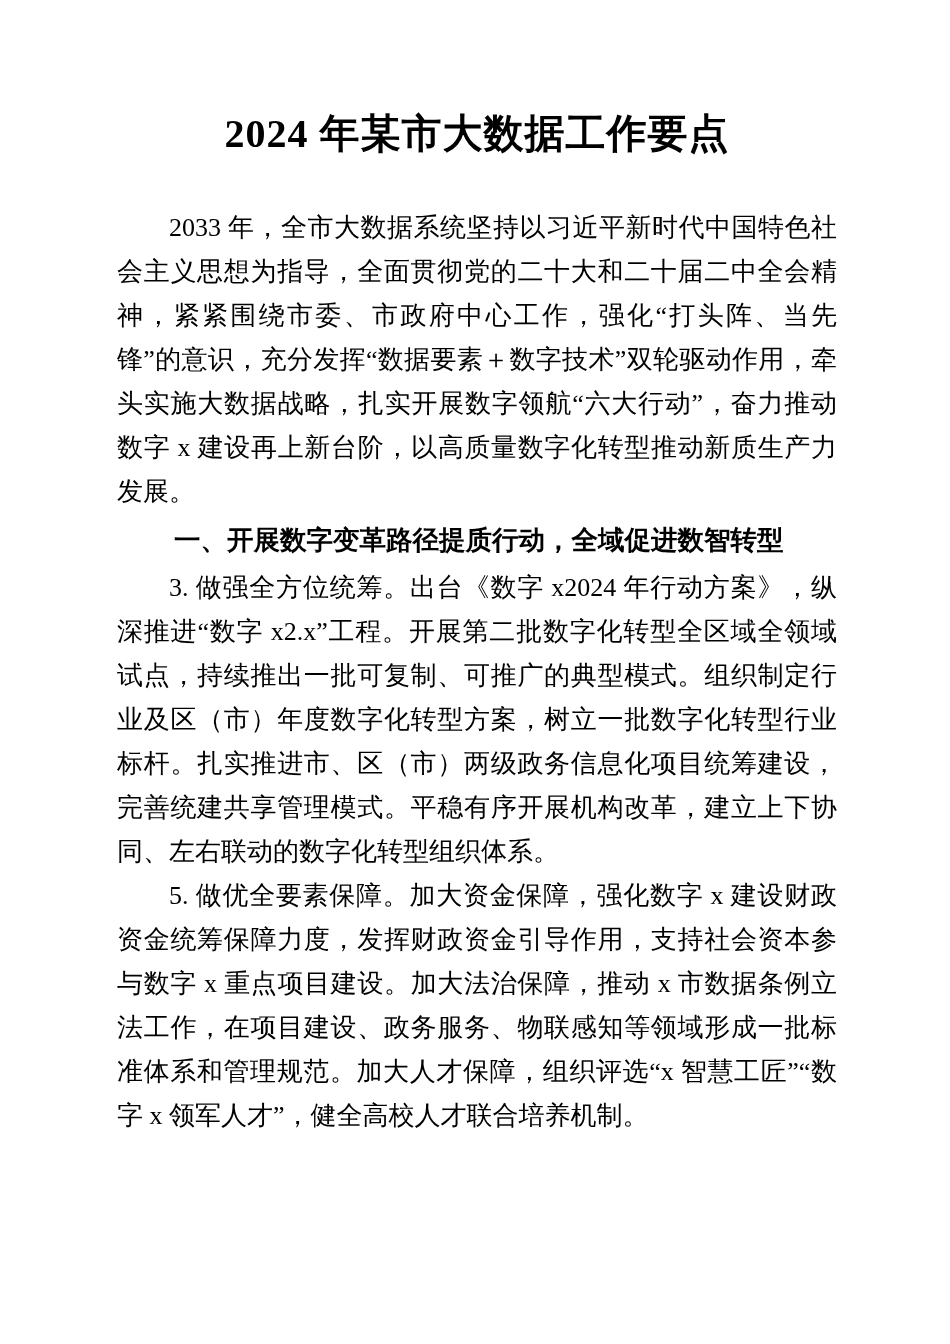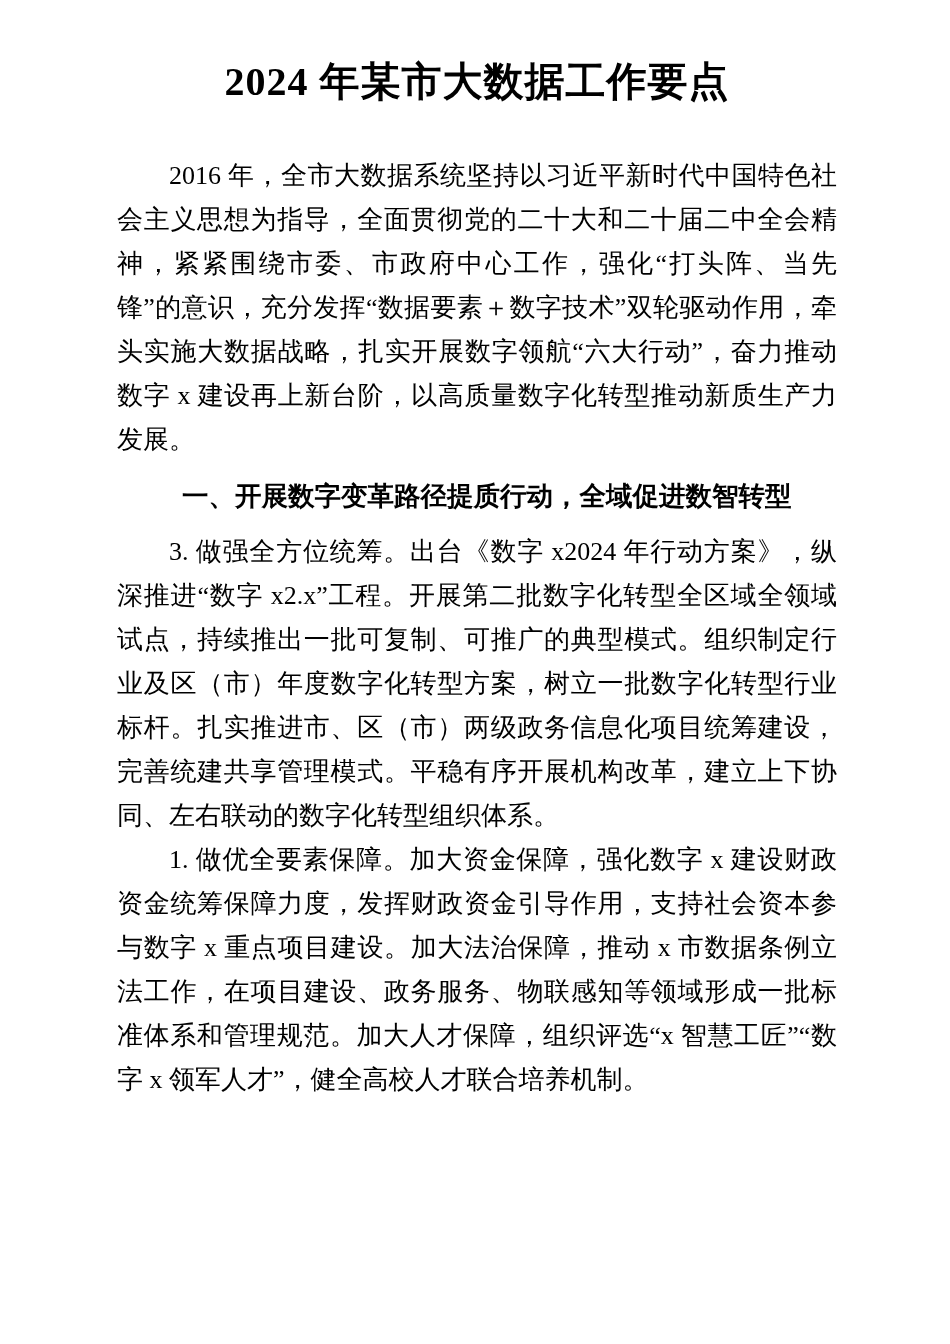--- a/index.html
+++ b/index.html
@@ -7,21 +7,21 @@
     padding: 0;
     background: #ffffff;
   }
   .page {
     position: relative;
     width: 950px;
     height: 1344px;
     box-sizing: border-box;
     background: #ffffff;
     color: #000000;
-    padding: 56px 113px 0 117px;
+    padding: 108px 113px 0 117px;
     overflow: hidden;
   }
   .doc-title {
     font-family: "Liberation Serif", "DejaVu Serif", serif;
     font-weight: bold;
     font-size: 40px;
     line-height: 52px;
     text-align: center;
     letter-spacing: 1px;
     margin: 0 0 46px 0;
@@ -35,29 +35,29 @@
     margin: 0;
     word-break: break-all;
   }
   .section-heading {
     font-family: "Liberation Sans", "DejaVu Sans", sans-serif;
     font-weight: bold;
     font-size: 26.5px;
     line-height: 44px;
     text-align: justify;
     text-indent: 2em;
-    margin: 12px;
+    margin: 4px;
   }
 </style>
 </head>
 <body>
 
 <div class="page">
   <h1 class="doc-title">2024 年某市大数据工作要点</h1>
 
-  <p class="body-para">2016 年，全市大数据系统坚持以习近平新时代中国特色社会主义思想为指导，全面贯彻党的二十大和二十届二中全会精神，紧紧围绕市委、市政府中心工作，强化“打头阵、当先锋”的意识，充分发挥“数据要素＋数字技术”双轮驱动作用，牵头实施大数据战略，扎实开展数字领航“六大行动”，奋力推动数字 x 建设再上新台阶，以高质量数字化转型推动新质生产力发展。</p>
+  <p class="body-para">2033 年，全市大数据系统坚持以习近平新时代中国特色社会主义思想为指导，全面贯彻党的二十大和二十届二中全会精神，紧紧围绕市委、市政府中心工作，强化“打头阵、当先锋”的意识，充分发挥“数据要素＋数字技术”双轮驱动作用，牵头实施大数据战略，扎实开展数字领航“六大行动”，奋力推动数字 x 建设再上新台阶，以高质量数字化转型推动新质生产力发展。</p>
 
   <h2 class="section-heading">一、开展数字变革路径提质行动，全域促进数智转型</h2>
 
   <p class="body-para">3. 做强全方位统筹。出台《数字 x2024 年行动方案》，纵深推进“数字 x2.x”工程。开展第二批数字化转型全区域全领域试点，持续推出一批可复制、可推广的典型模式。组织制定行业及区（市）年度数字化转型方案，树立一批数字化转型行业标杆。扎实推进市、区（市）两级政务信息化项目统筹建设，完善统建共享管理模式。平稳有序开展机构改革，建立上下协同、左右联动的数字化转型组织体系。</p>
 
-  <p class="body-para">1. 做优全要素保障。加大资金保障，强化数字 x 建设财政资金统筹保障力度，发挥财政资金引导作用，支持社会资本参与数字 x 重点项目建设。加大法治保障，推动 x 市数据条例立法工作，在项目建设、政务服务、物联感知等领域形成一批标准体系和管理规范。加大人才保障，组织评选“x 智慧工匠”“数字 x 领军人才”，健全高校人才联合培养机制。</p>
+  <p class="body-para">5. 做优全要素保障。加大资金保障，强化数字 x 建设财政资金统筹保障力度，发挥财政资金引导作用，支持社会资本参与数字 x 重点项目建设。加大法治保障，推动 x 市数据条例立法工作，在项目建设、政务服务、物联感知等领域形成一批标准体系和管理规范。加大人才保障，组织评选“x 智慧工匠”“数字 x 领军人才”，健全高校人才联合培养机制。</p>
 </div>
 
 </body></html>

